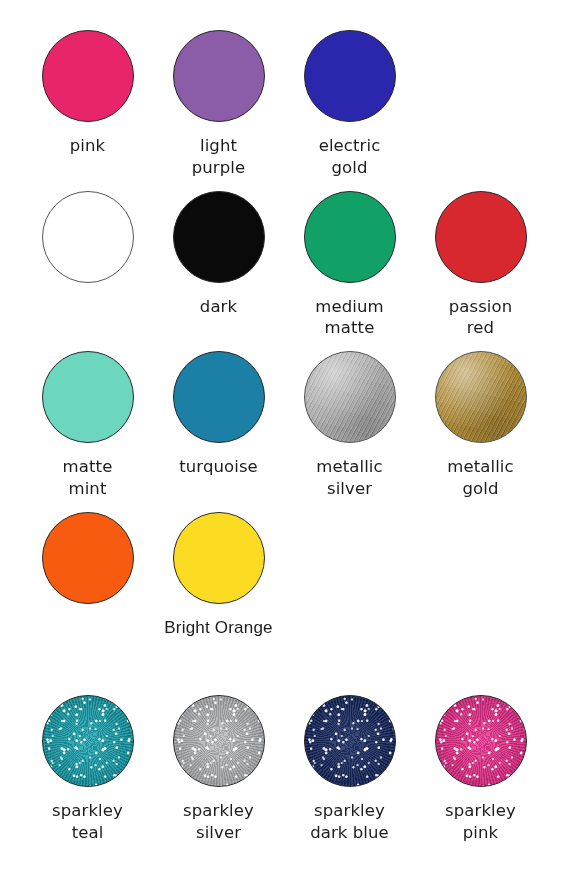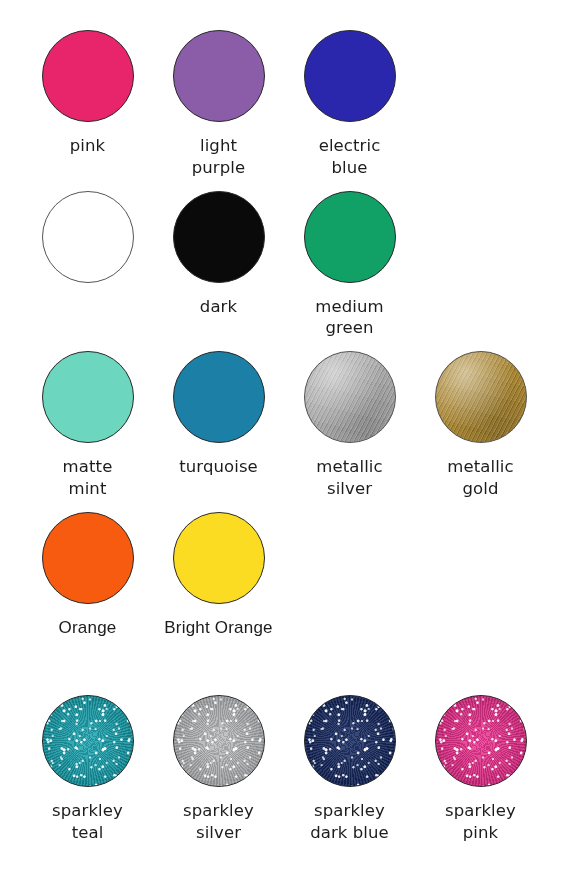--- a/index.html
+++ b/index.html
@@ -170,41 +170,48 @@
             <div class="swatch-disc outlined" style="background-color: rgb(139, 92, 168);"></div>
           </div>
           <div class="swatch-label">light
 purple</div>
         </div>
         <div class="swatch-cell">
           <div class="swatch-disc-wrap">
             <div class="swatch-disc outlined" style="background-color: rgb(43, 39, 173);"></div>
           </div>
           <div class="swatch-label">electric
-blue</div>
+gold</div>
         </div>
       </div>
       <div class="swatch-row" style="margin-top: 8px;">
         <div class="swatch-cell">
           <div class="swatch-disc-wrap">
             <div class="swatch-disc hairline" style="background-color: rgb(255, 255, 255);"></div>
           </div>
         </div>
         <div class="swatch-cell">
           <div class="swatch-disc-wrap">
             <div class="swatch-disc outlined" style="background-color: rgb(10, 10, 10);"></div>
           </div>
           <div class="swatch-label">dark</div>
         </div>
         <div class="swatch-cell">
           <div class="swatch-disc-wrap">
             <div class="swatch-disc outlined" style="background-color: rgb(17, 160, 102);"></div>
           </div>
           <div class="swatch-label">medium
-green</div>
+matte</div>
+        </div>
+        <div class="swatch-cell">
+          <div class="swatch-disc-wrap">
+            <div class="swatch-disc outlined" style="background-color: rgb(215, 40, 47);"></div>
+          </div>
+          <div class="swatch-label">passion
+red</div>
         </div>
       </div>
       <div class="swatch-row" style="margin-top: 8px;">
         <div class="swatch-cell">
           <div class="swatch-disc-wrap">
             <div class="swatch-disc outlined" style="background-color: rgb(109, 214, 190);"></div>
           </div>
           <div class="swatch-label">matte
 mint</div>
         </div>
@@ -227,21 +234,20 @@
           </div>
           <div class="swatch-label">metallic
 gold</div>
         </div>
       </div>
       <div class="swatch-row" style="margin-top: 8px;">
         <div class="swatch-cell">
           <div class="swatch-disc-wrap">
             <div class="swatch-disc outlined" style="background-color: rgb(247, 91, 16);"></div>
           </div>
-          <div class="swatch-label alt-font">Orange</div>
         </div>
         <div class="swatch-cell">
           <div class="swatch-disc-wrap">
             <div class="swatch-disc outlined" style="background-color: rgb(251, 220, 35);"></div>
           </div>
           <div class="swatch-label alt-font">Bright Orange</div>
         </div>
         <div class="swatch-cell empty">
           <div class="swatch-disc-wrap">
             <div class="swatch-disc"></div>

